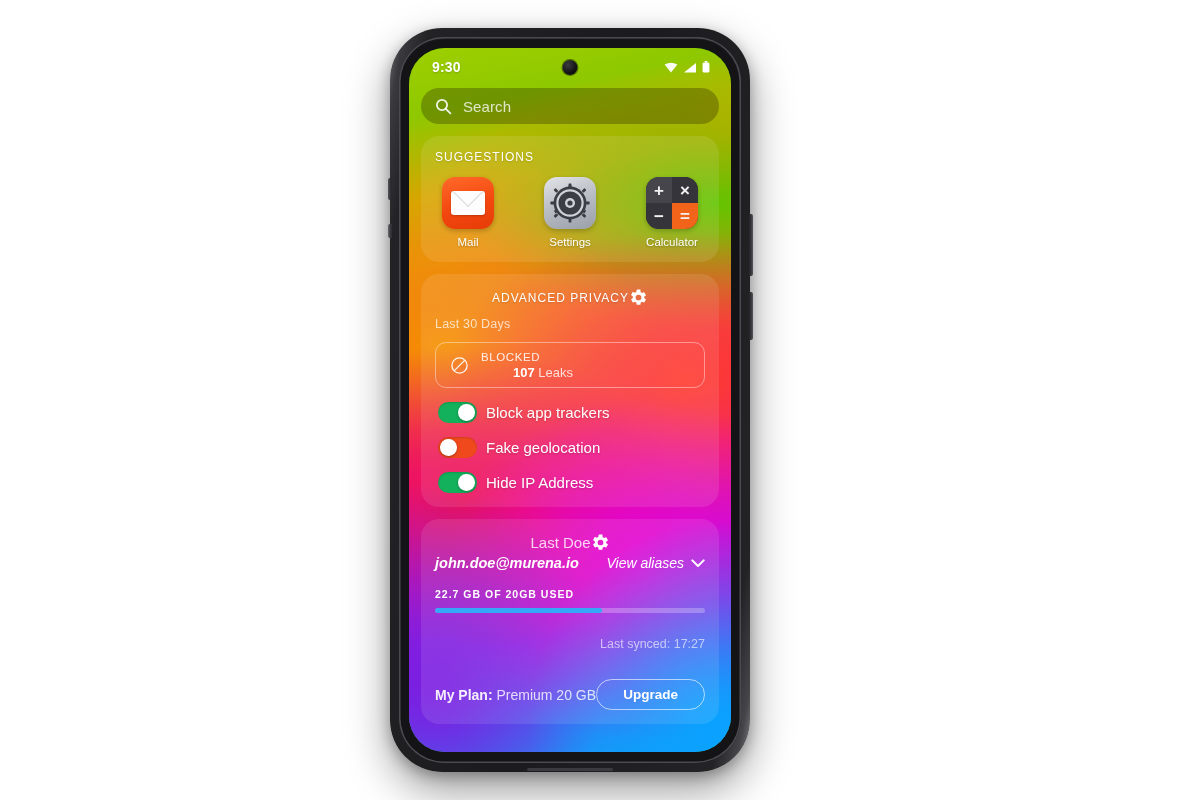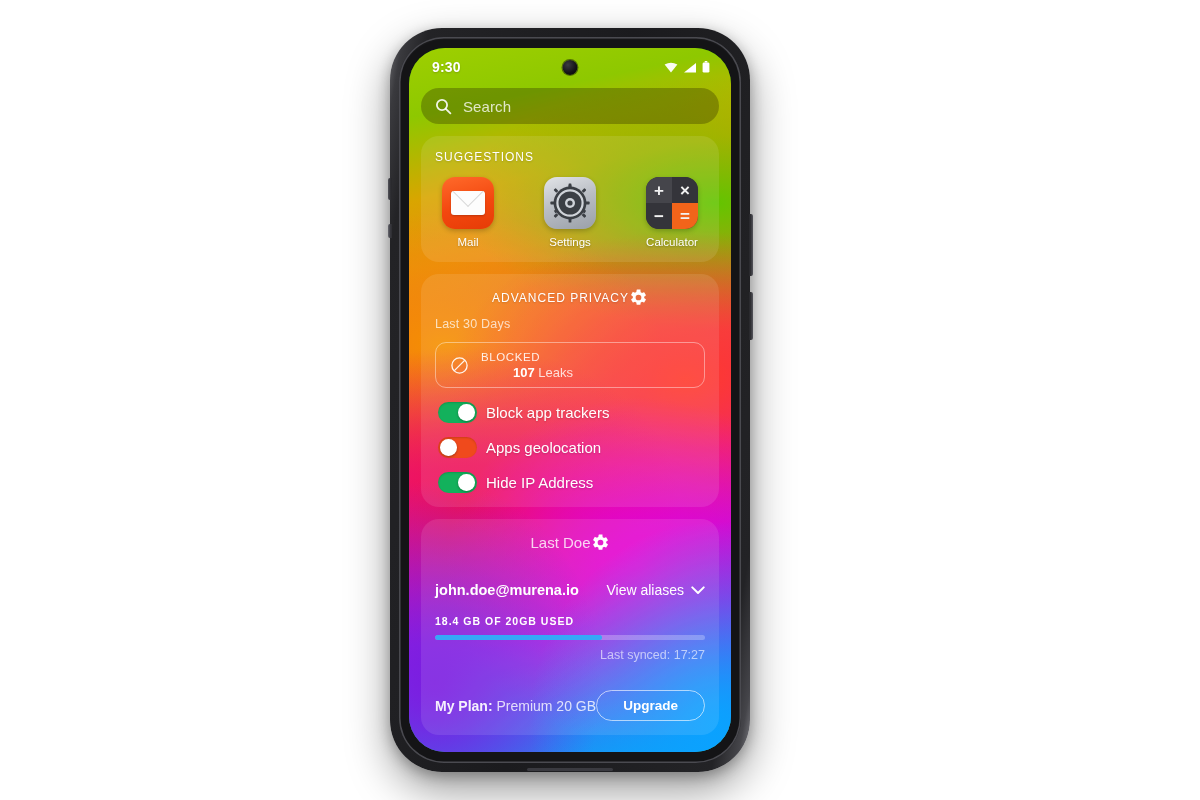--- a/index.html
+++ b/index.html
@@ -354,21 +354,22 @@
 
   
   .acct-name {
     color: rgba(255,255,255,0.80);
     font-size: 15px;
   }
   .acct-mail-row {
     display: flex;
     align-items: center;
     justify-content: space-between;
-    margin-top: 30px;
+    margin-top: 3px;
+    font-style: italic;
   }
   .acct-mail {
     color: #ffffff;
     font-size: 14.5px;
     font-weight: bold;
   }
   .alias-link {
     display: flex;
     align-items: center;
     gap: 7px;
@@ -391,21 +392,21 @@
   }
   .bar-fill {
     height: 100%;
     border-radius: 3px;
     background: #35a8f7;
   }
   .sync-text {
     text-align: right;
     color: rgba(255,255,255,0.62);
     font-size: 12.5px;
-    margin-top: 8px;
+    margin-top: 24px;
   }
   .plan-row {
     display: flex;
     align-items: center;
     justify-content: space-between;
     margin-top: 28px;
   }
   .plan-text {
     color: rgba(255,255,255,0.92);
     font-size: 14px;
@@ -606,21 +607,21 @@
           <div class="toggle on">
             <div class="knob"></div>
           </div>
           <div class="toggle-label">Block app trackers</div>
         </div>
 
         <div class="toggle-row">
           <div class="toggle off">
             <div class="knob"></div>
           </div>
-          <div class="toggle-label">Apps geolocation</div>
+          <div class="toggle-label">Fake geolocation</div>
         </div>
 
         <div class="toggle-row">
           <div class="toggle on">
             <div class="knob"></div>
           </div>
           <div class="toggle-label">Hide IP Address</div>
         </div>
 
       </div>
@@ -640,21 +641,21 @@
           <div class="alias-link">
             <span>View aliases</span>
             <span>
               <svg width="14" height="9" viewBox="0 0 14 9">
                 <path d="M1.3 1.4 L7 7 L12.7 1.4" fill="none" stroke="#ffffff" stroke-width="2" stroke-linecap="round" stroke-linejoin="round"></path>
               </svg>
             </span>
           </div>
         </div>
 
-        <div class="usage-cap">18.4 GB OF 20GB USED</div>
+        <div class="usage-cap">22.7 GB OF 20GB USED</div>
 
         <div class="bar-track">
           <div class="bar-fill" id="bar-fill" style="width: 62%;"></div>
         </div>
 
         <div class="sync-text">Last synced: 17:27</div>
 
         <div class="plan-row">
           <div class="plan-text">
             <b>My Plan:</b>

